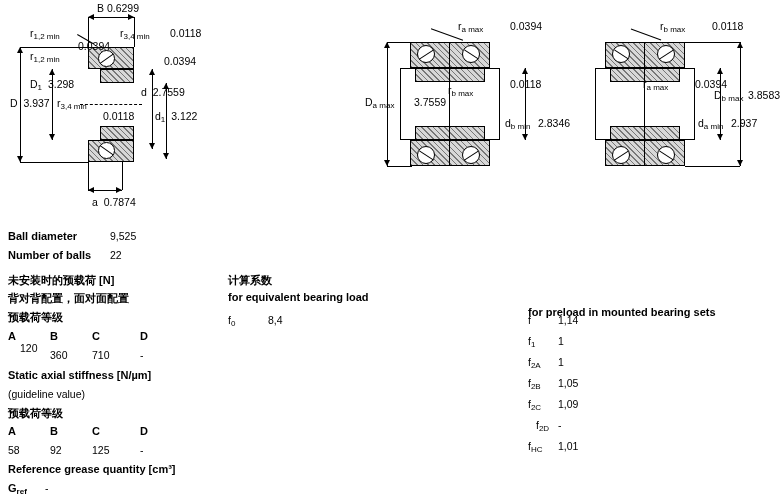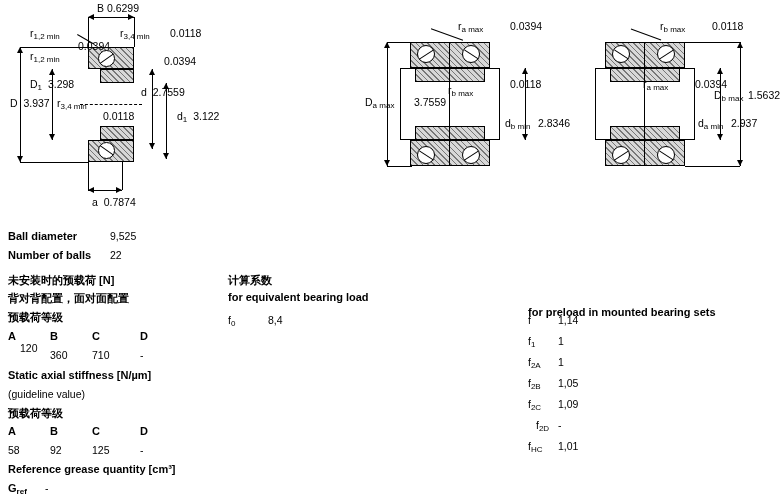--- a/index.html
+++ b/index.html
@@ -123,21 +123,21 @@
     &nbsp;<span>3.937</span>
   </div>
 
   <div class="txt lbl" style="left:57px;top:97px;">
     <span>r</span><span class="sub">3,4 min</span>
   </div>
   <div class="txt lbl" style="left:103px;top:110px;">
     <span>0.0118</span>
   </div>
 
-  <div class="txt lbl" style="left:155px;top:110px;margin-left:22px;">
+  <div class="txt lbl" style="left:155px;top:110px;">
     <span>d</span><span class="sub">1</span>
     &nbsp;<span>3.122</span>
   </div>
 
   <div class="dimline vline" style="left:20px;top:47px;height:115px;"></div>
   <div class="arrowU" style="left:17px;top:47px;"></div>
   <div class="arrowD" style="left:17px;top:156px;"></div>
   <div class="dimline hline" style="left:20px;top:47px;width:68px;"></div>
   <div class="dimline hline" style="left:20px;top:162px;width:68px;"></div>
 
@@ -255,21 +255,21 @@
 
   <div class="dimline vline" style="left:165px;top:42px;height:124px;"></div>
   <div class="arrowU" style="left:162px;top:42px;"></div>
   <div class="arrowD" style="left:162px;top:160px;"></div>
   <div class="dimline hline" style="left:110px;top:42px;width:55px;"></div>
   <div class="dimline hline" style="left:110px;top:166px;width:55px;"></div>
   <div class="txt lbl" style="left:139px;top:89px;">
     <span>D</span><span class="sub">b max</span>
   </div>
   <div class="txt lbl" style="left:173px;top:89px;">
-    <span>1.5632</span>
+    <span>3.8583</span>
   </div>
 
   <div class="dimline vline" style="left:145px;top:68px;height:72px;"></div>
   <div class="arrowU" style="left:142px;top:68px;"></div>
   <div class="arrowD" style="left:142px;top:134px;"></div>
   <div class="txt lbl" style="left:123px;top:117px;">
     <span>d</span><span class="sub">a min</span>
   </div>
   <div class="txt lbl" style="left:156px;top:117px;">
     <span>2.937</span>

